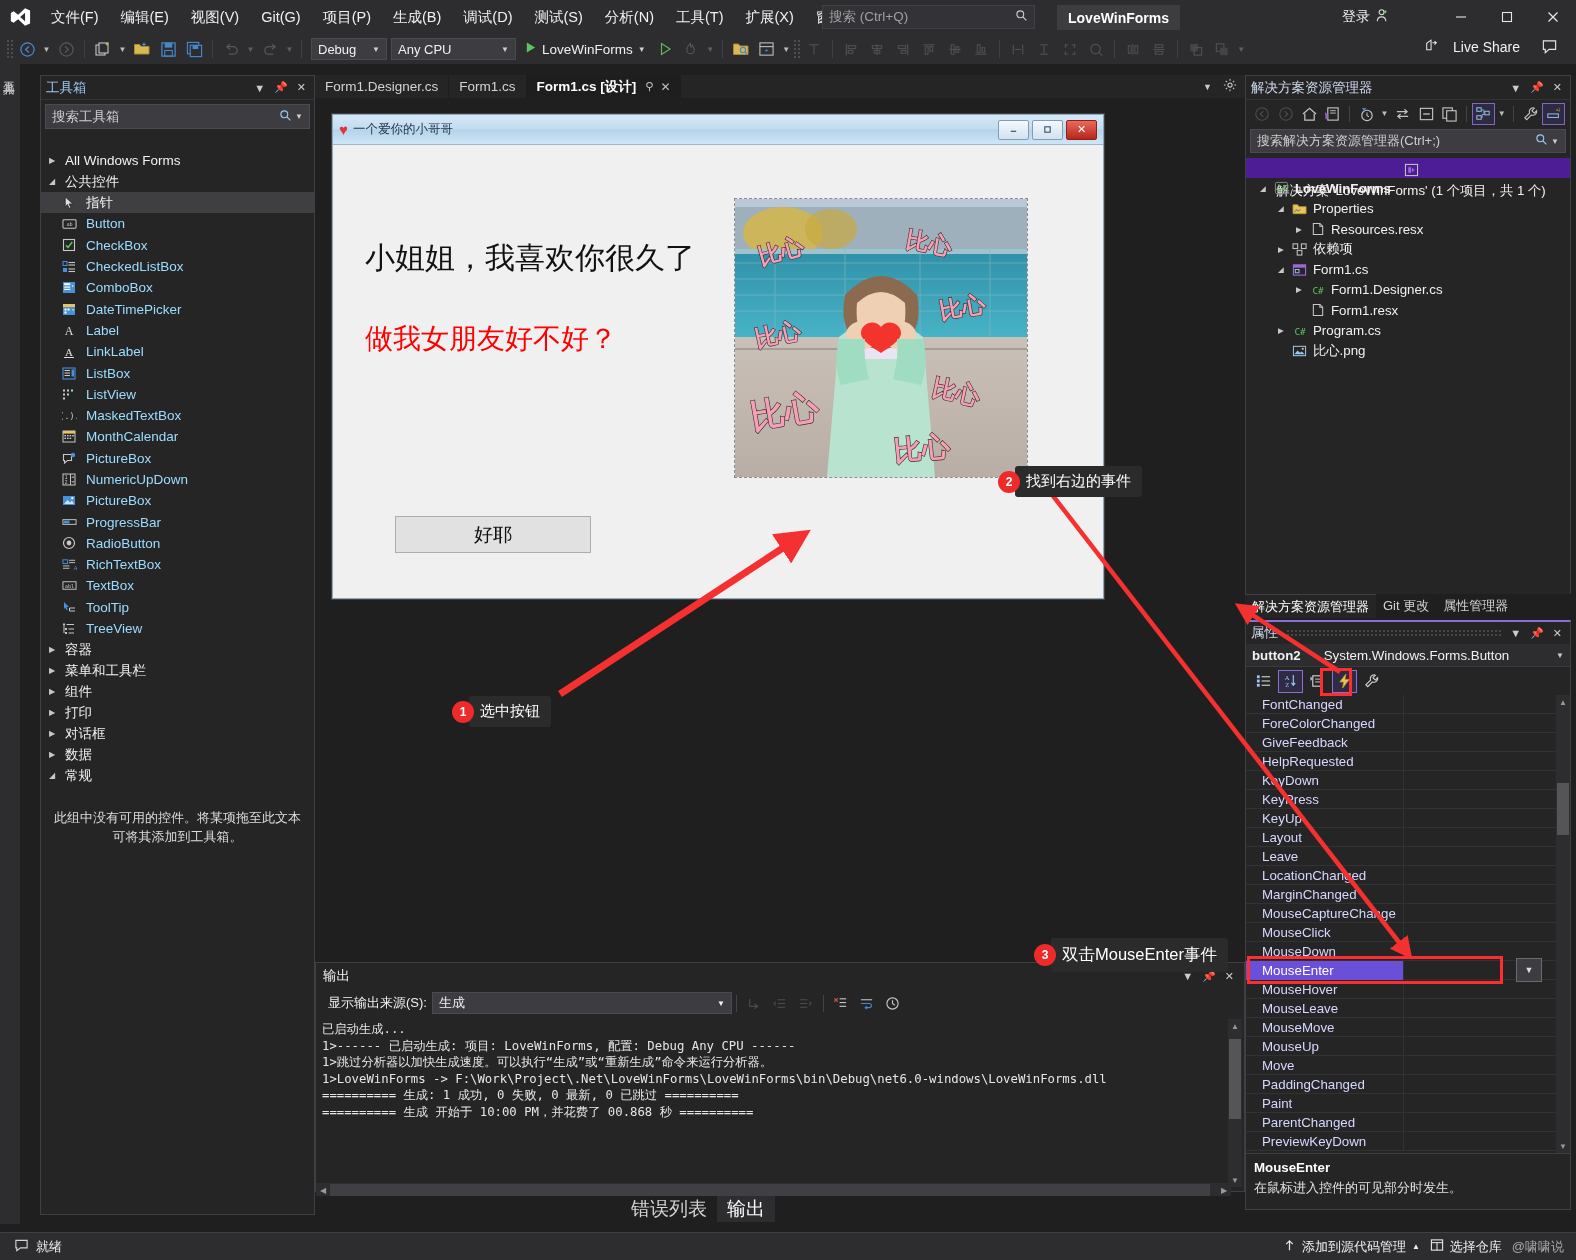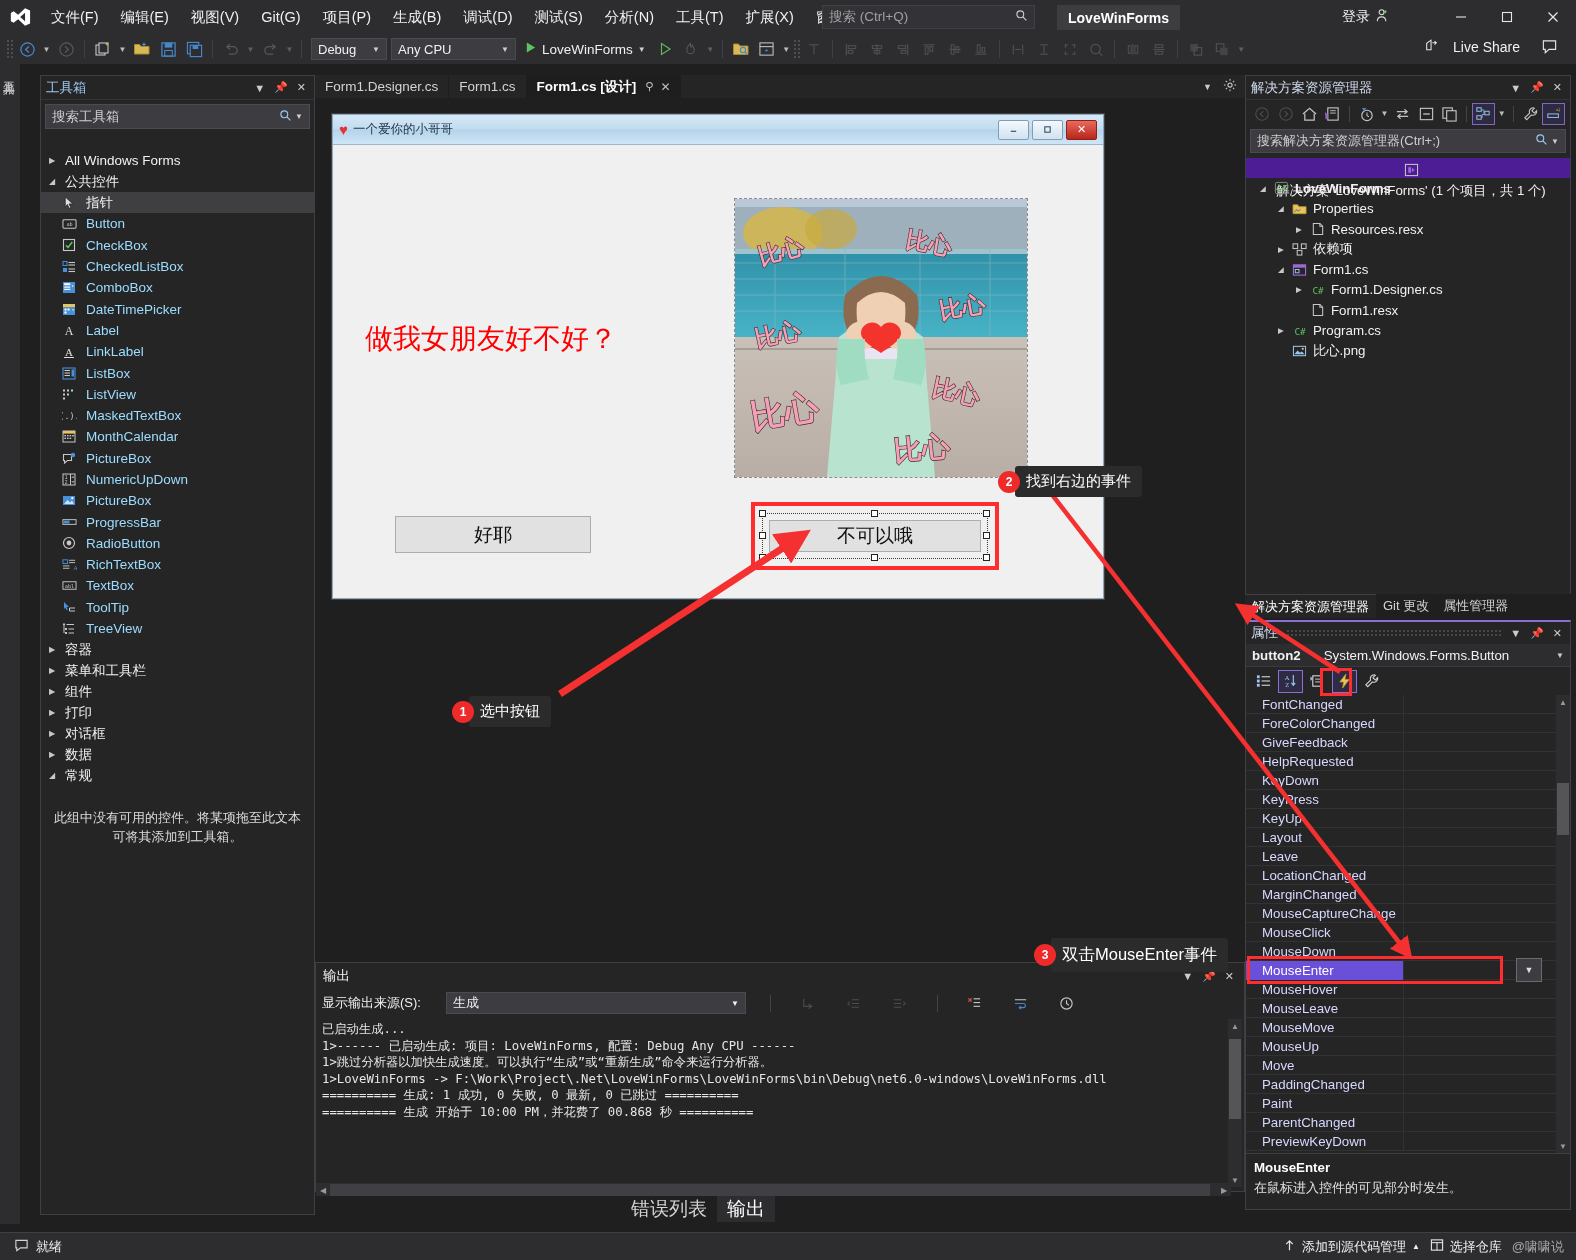--- a/index.html
+++ b/index.html
@@ -192,21 +192,21 @@
   .clab.big { font-size:16.5px; }
   svg.arrows { position:absolute; left:0; top:0; width:1576px; height:1260px; pointer-events:none; z-index:35; }
 
   
   .output {
     position:absolute; left:315px; top:962px; width:930px; height:230px;
     background:#252526; border:1px solid #3f3f46;
   }
   .out-head { height:26px; display:flex; align-items:center; padding:0 7px; }
   .out-head .t { font-size:13.5px; color:#f1f1f1; }
-  .out-tools { height:28px; display:flex; align-items:center; padding:0 6px; gap:20px; }
+  .out-tools { height:28px; display:flex; align-items:center; padding:0 6px; gap:0;margin-left:6px; }
   .out-lab { font-size:13px; color:#f1f1f1; margin-right:5px; }
   .out-combo {
     width:300px; height:22px; background:#3c3c41; border:1px solid #4a4a50; color:#f1f1f1;
     display:flex; align-items:center; padding:0 6px; font-size:13px;
   }
   .out-combo .cv { margin-left:auto; font-size:8px; }
   .out-sep { width:1px; height:17px; background:#444; margin:0 4px; }
   .out-body {
     position:absolute; left:6px; top:58px; right:18px; bottom:6px;
     font-family:"DejaVu Sans Mono","Liberation Mono",monospace;
@@ -960,20 +960,21 @@
           <span class="wf-b">
             <svg width="9" height="9" viewBox="0 0 10 10">
                 <rect x="2" y="2" width="6" height="6" fill="none" stroke="#30506e" stroke-width="1.2"></rect>
               </svg>
           </span>
           <span class="wf-b cl">✕</span>
         </span>
       </div>
       <div class="wf-body">
 
+        <div class="lbl1">小姐姐，我喜欢你很久了</div>
         <div class="lbl2">做我女朋友好不好？</div>
 
         <div class="pbox">
           <svg width="292" height="278" viewBox="0 0 292 278">
             <defs>
               <linearGradient id="skyG" x1="0" y1="0" x2="0" y2="1">
                 <stop offset="0" stop-color="#b9c8d6"></stop>
                   <stop offset="1" stop-color="#cfd9e0"></stop>
               </linearGradient>
               <linearGradient id="poolG" x1="0" y1="0" x2="0" y2="1">
@@ -1025,35 +1026,20 @@
               <text x="196" y="196" font-size="24" transform="rotate(12 196 196)">比心</text>
               <text x="160" y="262" font-size="28" transform="rotate(-6 160 262)">比心</text>
             </g>
           </svg>
         </div>
 
         <div class="btn-yes">
           <span>好耶</span>
         </div>
 
-        <div class="btn-no-wrap">
-          <div class="btn-no-sel"></div>
-          <div class="btn-no-handles"></div>
-          <div class="btn-no">
-            <span>不可以哦</span>
-          </div>
-          <div class="hnd" style="left:8px;  top:8px;"></div>
-          <div class="hnd" style="left:120px;top:8px;"></div>
-          <div class="hnd" style="left:232px;top:8px;"></div>
-          <div class="hnd" style="left:8px;  top:30px;"></div>
-          <div class="hnd" style="left:232px;top:30px;"></div>
-          <div class="hnd" style="left:8px;  top:52px;"></div>
-          <div class="hnd" style="left:120px;top:52px;"></div>
-          <div class="hnd" style="left:232px;top:52px;"></div>
-        </div>
       </div>
     </div>
   </div>
 
   <svg class="arrows">
     <defs>
       <marker id="ah" markerWidth="5" markerHeight="5" refX="2.3" refY="2.5" orient="auto">
         <path d="M0,0 L5,2.5 L0,5 z" fill="#f53030"></path>
       </marker>
     </defs>

